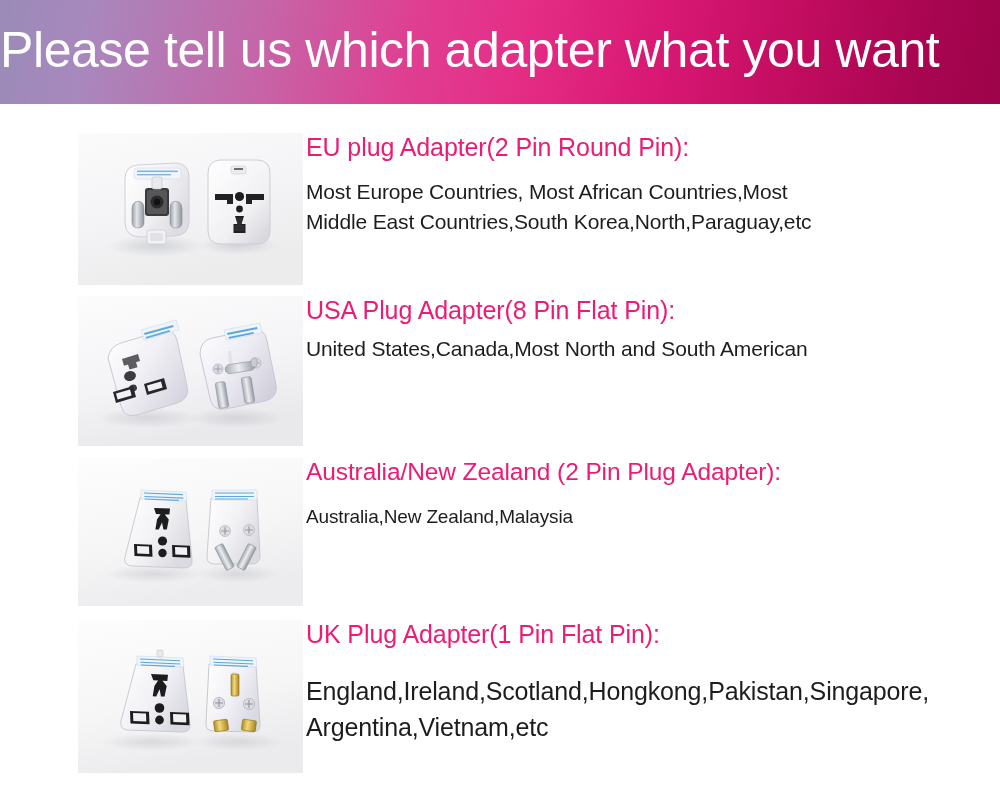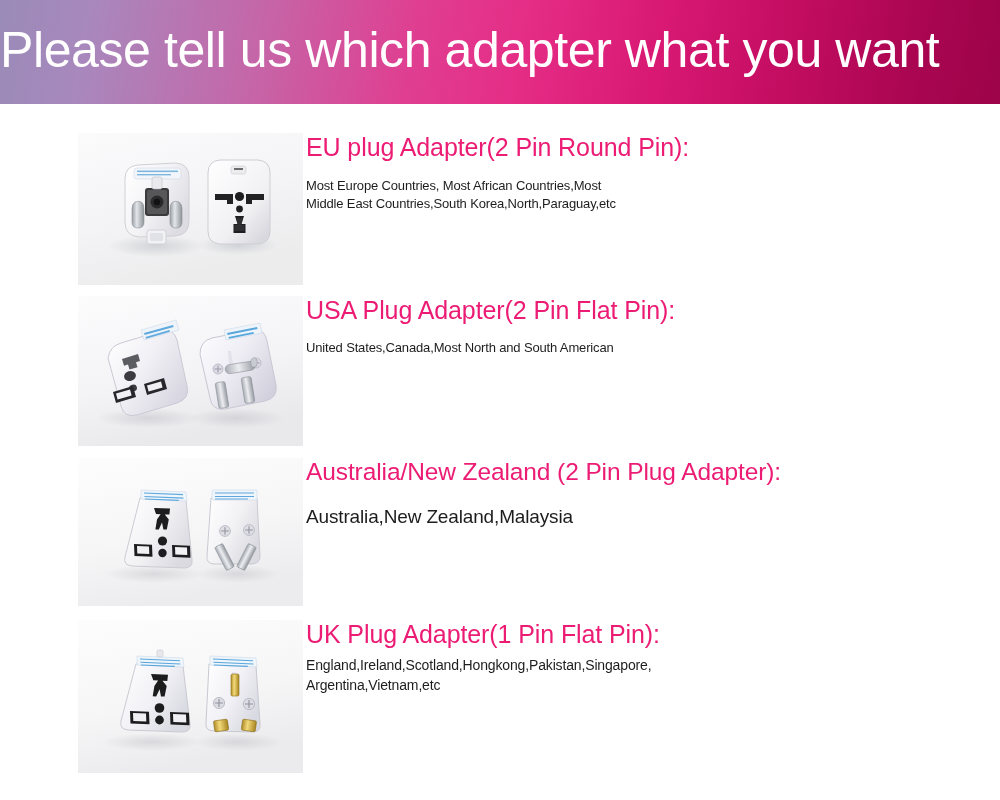--- a/index.html
+++ b/index.html
@@ -68,28 +68,28 @@
     font-size: 25px;
     font-weight: 400;
     line-height: 1.12;
     letter-spacing: -0.1px;
     white-space: nowrap;
   }
   .row-2 .heading { font-size: 24.5px; }
   .body {
     margin-top: 16px;
     color: #1d1d1d;
-    font-size: 13px;
+    font-size: 21px;
     font-weight: 400;
     line-height: 1.42;
     letter-spacing: -0.15px;
   }
-  .row-1 .body { margin-top: 15px; }
+  .row-1 .body { margin-top: 10px; }
   .row-2 .body { margin-top: 19px; font-size: 19px; }
-  .row-3 .body { margin-top: 8px; font-size: 14px; }
+  .row-3 .body { margin-top: 26px; font-size: 25px; }
   .body .ln { display: block; white-space: nowrap; }
 </style>
 </head>
 <body>
 
 <div class="page">
 
   <div class="banner">
     <div class="banner-title">Please tell us which adapter what you want</div>
   </div>
@@ -249,21 +249,21 @@
             </g>
 
             <g>
               <rect x="139" y="86" width="10" height="26" rx="2" transform="rotate(-9 144 99)" fill="url(#bladeUS)" stroke="#8e939a" stroke-width="0.6"></rect>
               <rect x="165" y="81" width="10" height="26" rx="2" transform="rotate(-9 170 94)" fill="url(#bladeUS)" stroke="#8e939a" stroke-width="0.6"></rect>
             </g>
           </g>
         </svg>
       </div>
       <div class="textcol">
-        <div class="heading">USA Plug Adapter(2 Pin Flat Pin):</div>
+        <div class="heading">USA Plug Adapter(8 Pin Flat Pin):</div>
         <div class="body">
           <span class="ln">United States,Canada,Most North and South American</span>
         </div>
       </div>
     </div>
 
     <div class="row row-2">
       <div class="photo">
         <svg viewBox="0 0 225 148" preserveAspectRatio="xMidYMid slice" aria-hidden="true">
           <defs>

